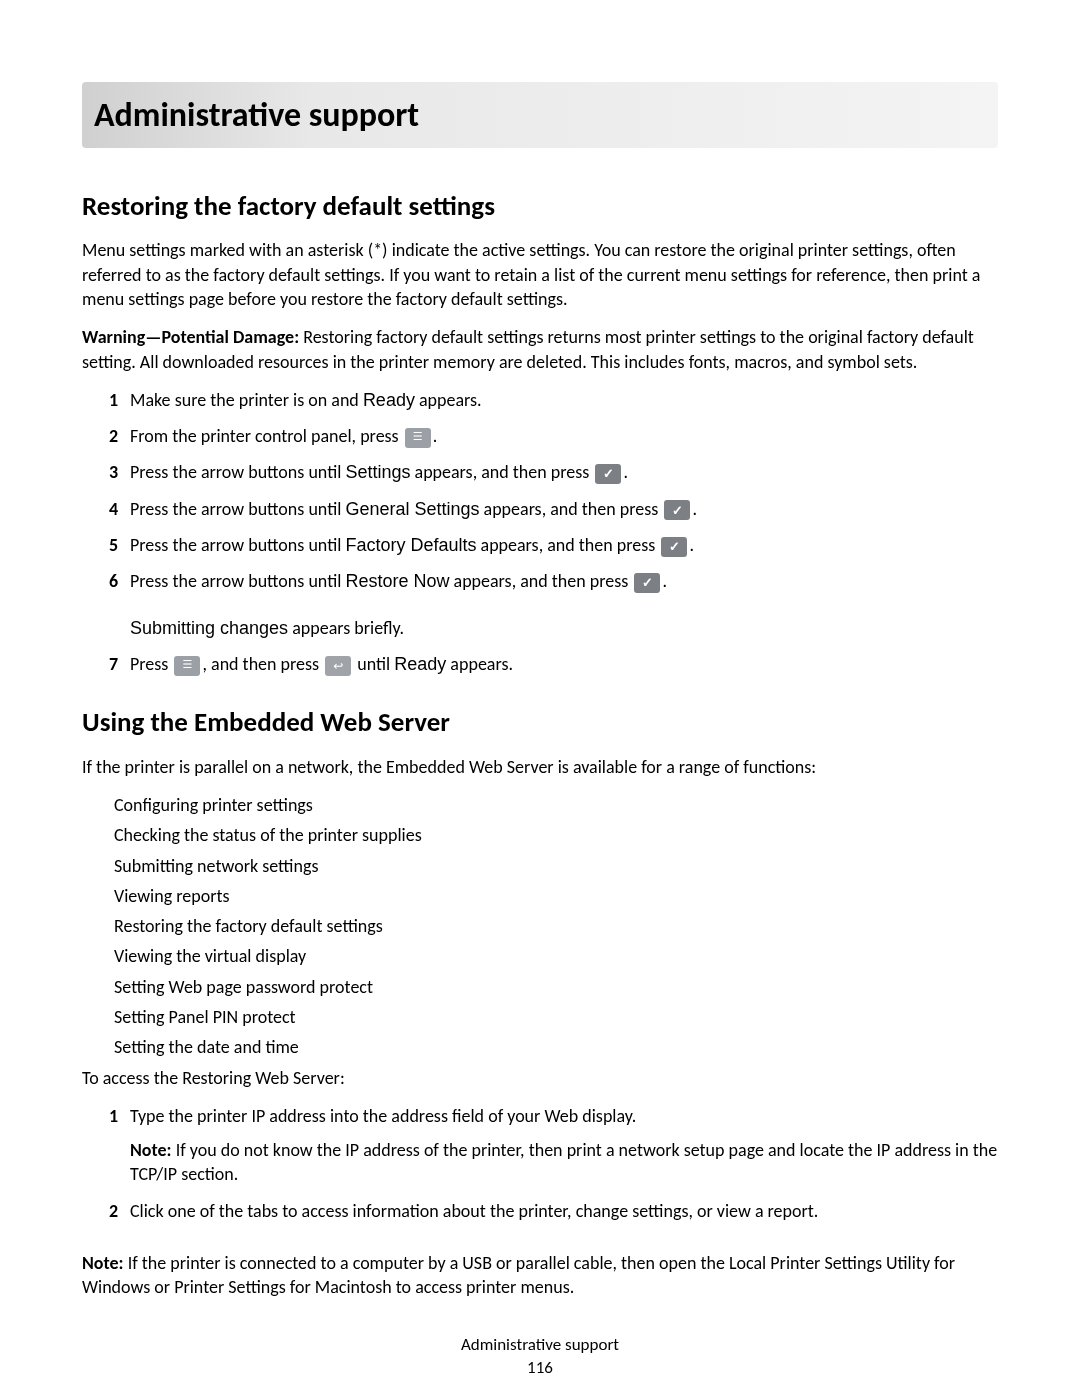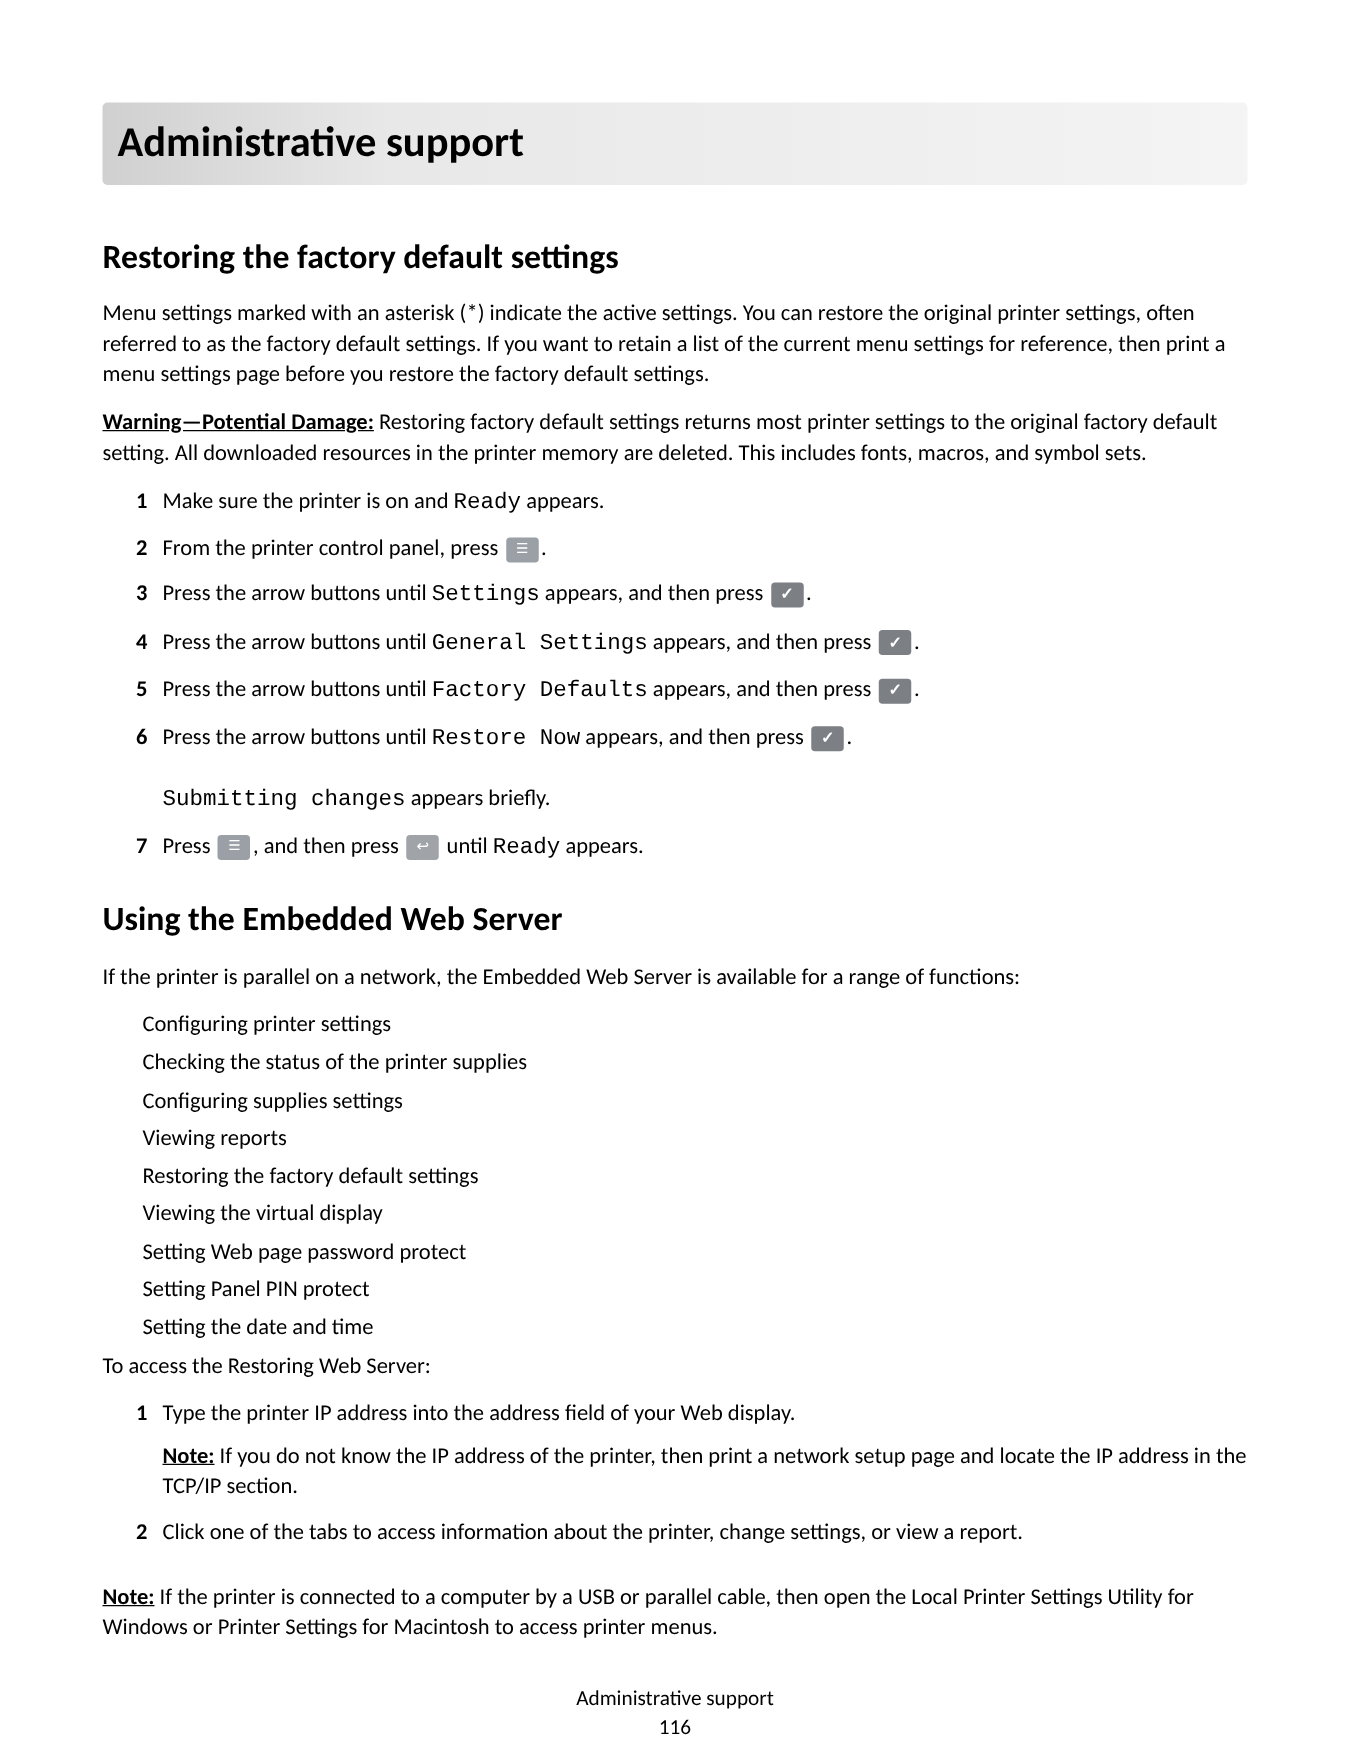--- a/index.html
+++ b/index.html
@@ -23,21 +23,21 @@
     font-size: 34px;
     font-weight: 700;
   }
   h2.section {
     font-size: 27px;
     font-weight: 700;
     margin-bottom: 14px;
   }
   .para { margin-bottom: 14px; }
   .emph { font-family: Calibri, Arial, sans-serif; }
-  .bold { font-weight: 700; text-decoration: underline; }
+  .bold { font-weight: 700; }
   ol.steps {
     list-style: none;
     padding-left: 22px;
     margin-bottom: 28px;
   }
   ol.steps > li {
     display: flex;
     align-items: flex-start;
     margin-bottom: 12px;
     gap: 12px;
@@ -97,21 +97,21 @@
     padding-left: 32px;
   }
   ul.bullets li { margin-bottom: 6px; }
   .note-inner { margin-top: 10px; padding-left: 0; }
   .footer {
     text-align: center;
     margin-top: 34px;
     font-size: 17px;
   }
   .footer .pg { font-weight: 400; margin-top: 0; }
-  .ui-term { font-family: Liberation Mono, monospace; }
+  .ui-term { font-family: Liberation Sans, sans-serif; }
 </style>
 </head>
 <body>
 
 <div class="page-title-bar">
   <h1>Administrative support</h1>
 </div>
 
 <h2 class="section">Restoring the factory default settings</h2>
 
@@ -171,21 +171,21 @@
   </li>
 </ol>
 
 <h2 class="section">Using the Embedded Web Server</h2>
 
 <p class="para">If the printer is parallel on a network, the Embedded Web Server is available for a range of functions:</p>
 
 <ul class="bullets">
   <li>Configuring printer settings</li>
   <li>Checking the status of the printer supplies</li>
-  <li>Configuring supplies settings</li>
+  <li>Submitting network settings</li>
   <li>Viewing reports</li>
   <li>Restoring the factory default settings</li>
   <li>Viewing the virtual display</li>
   <li>Setting Web page password protect</li>
   <li>Setting Panel PIN protect</li>
   <li>Setting the date and time</li>
 </ul>
 
 <p class="para">To access the Restoring Web Server:</p>
 

